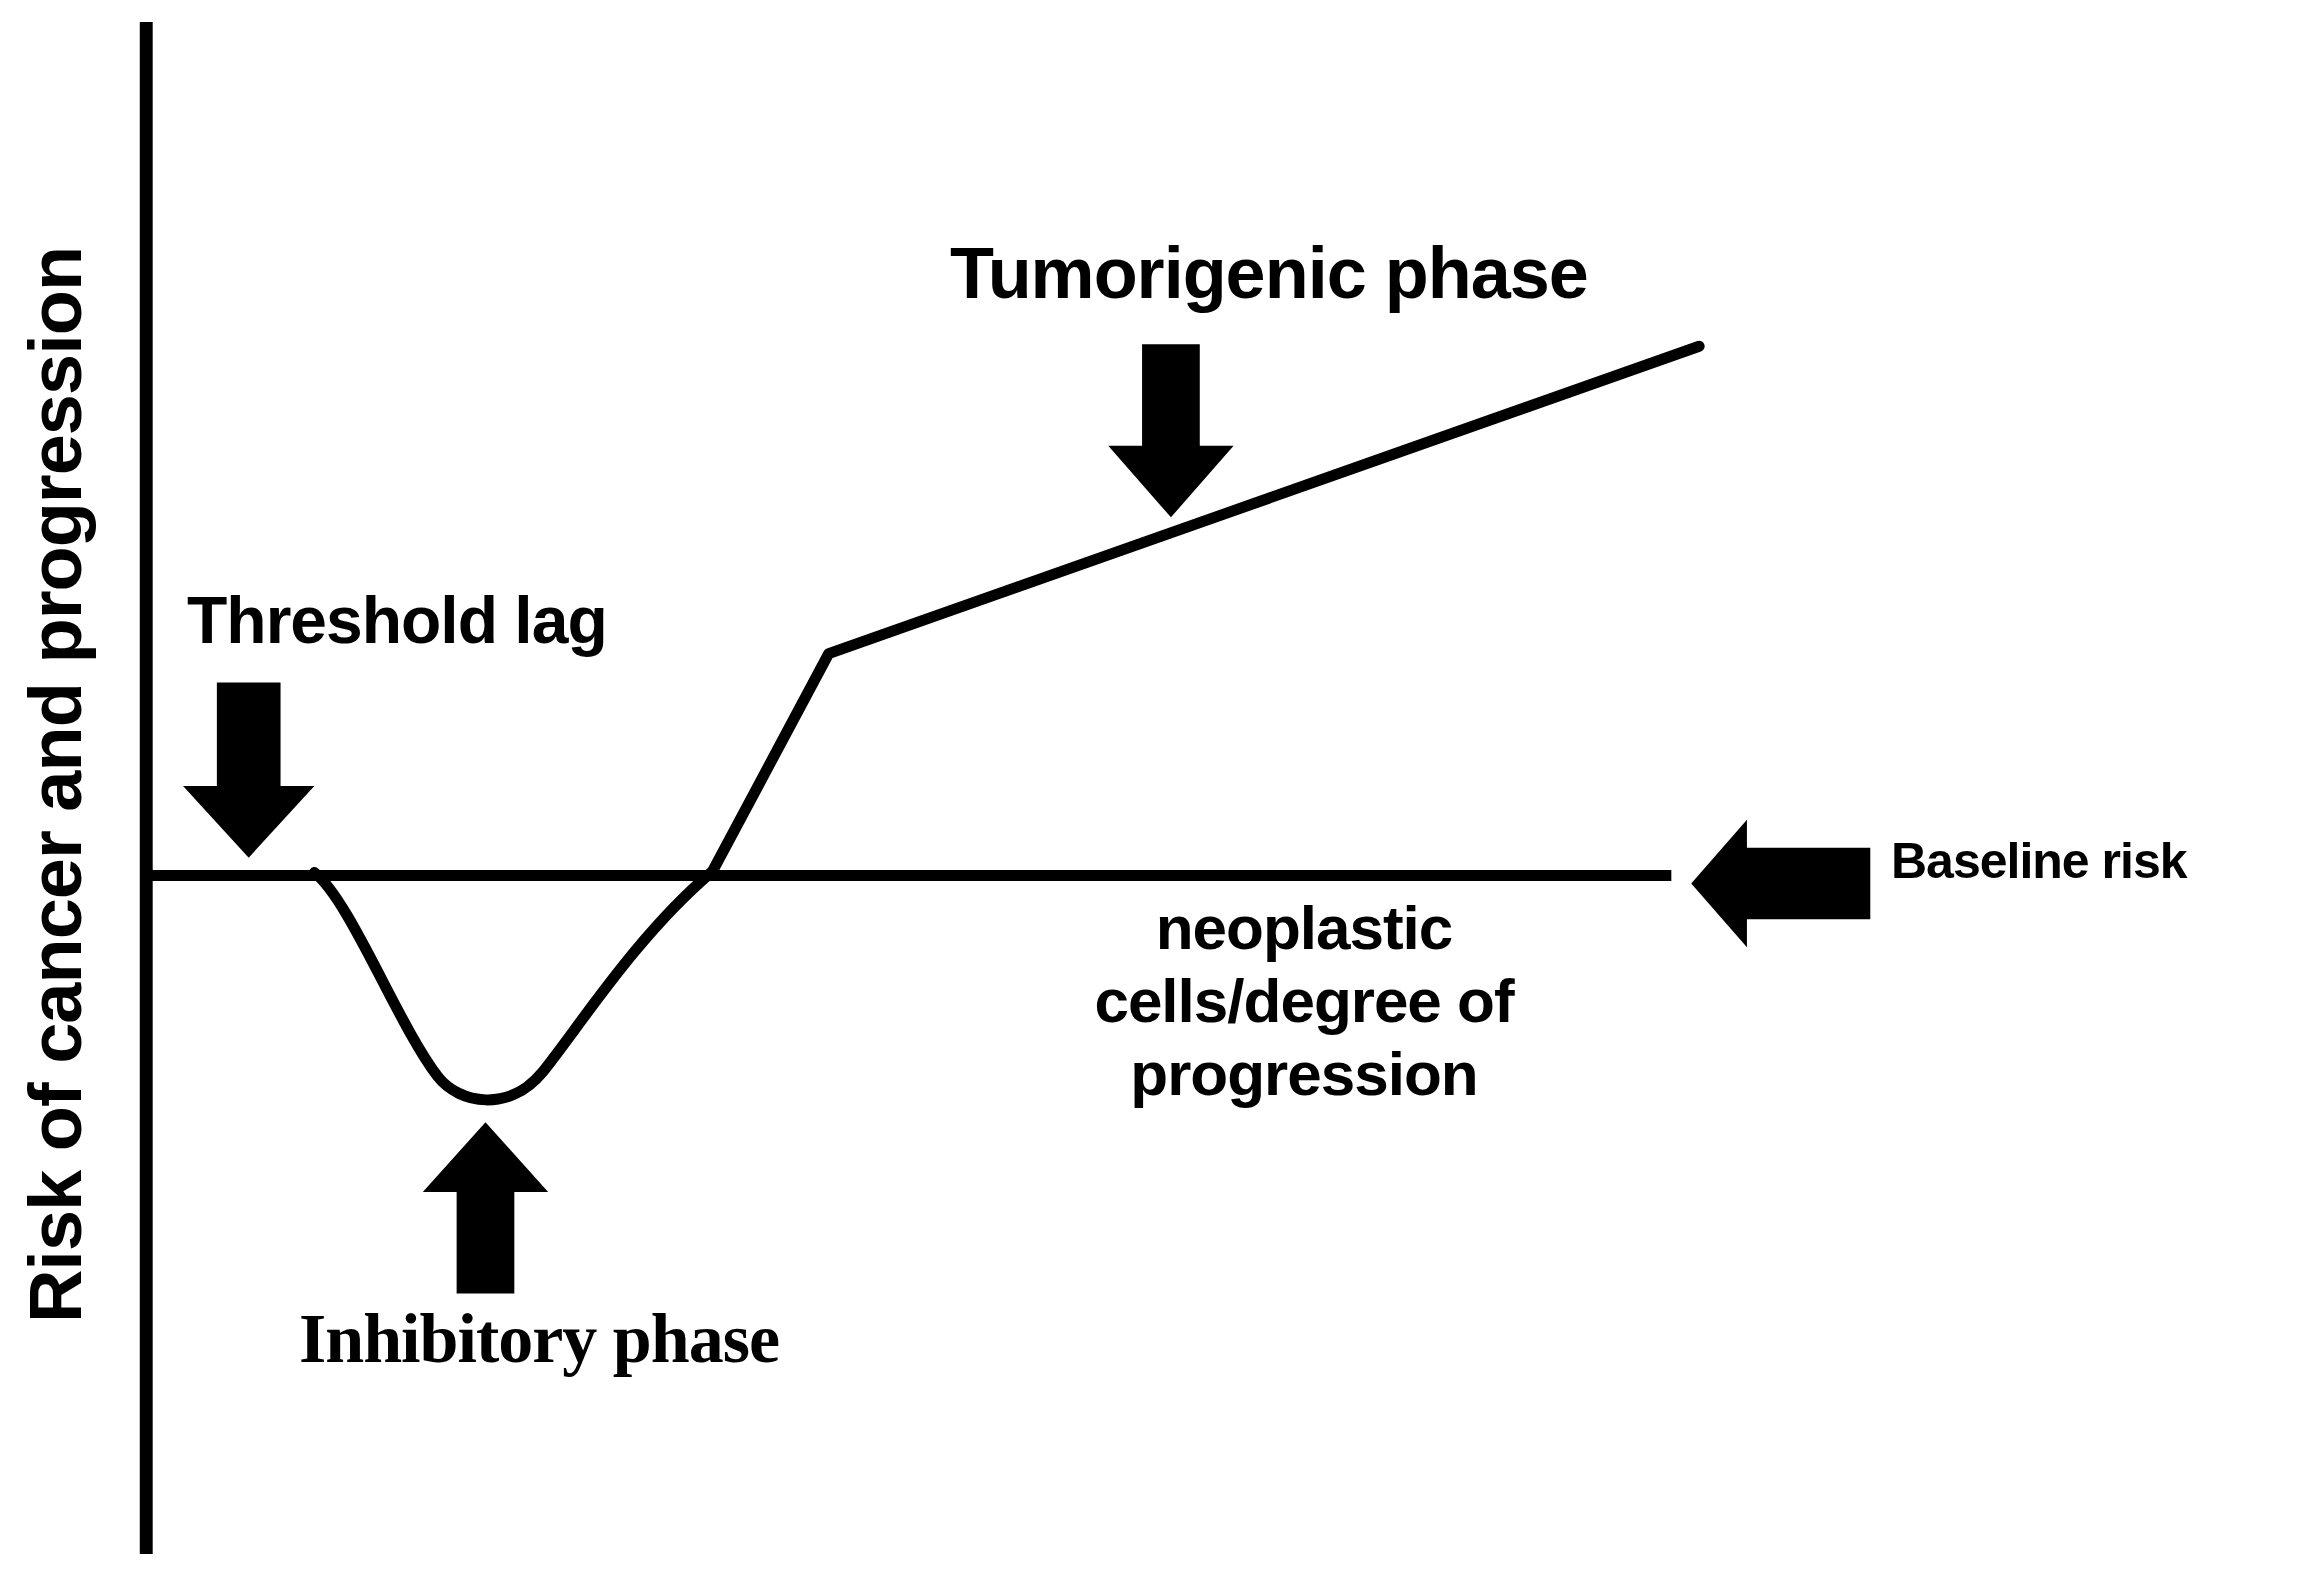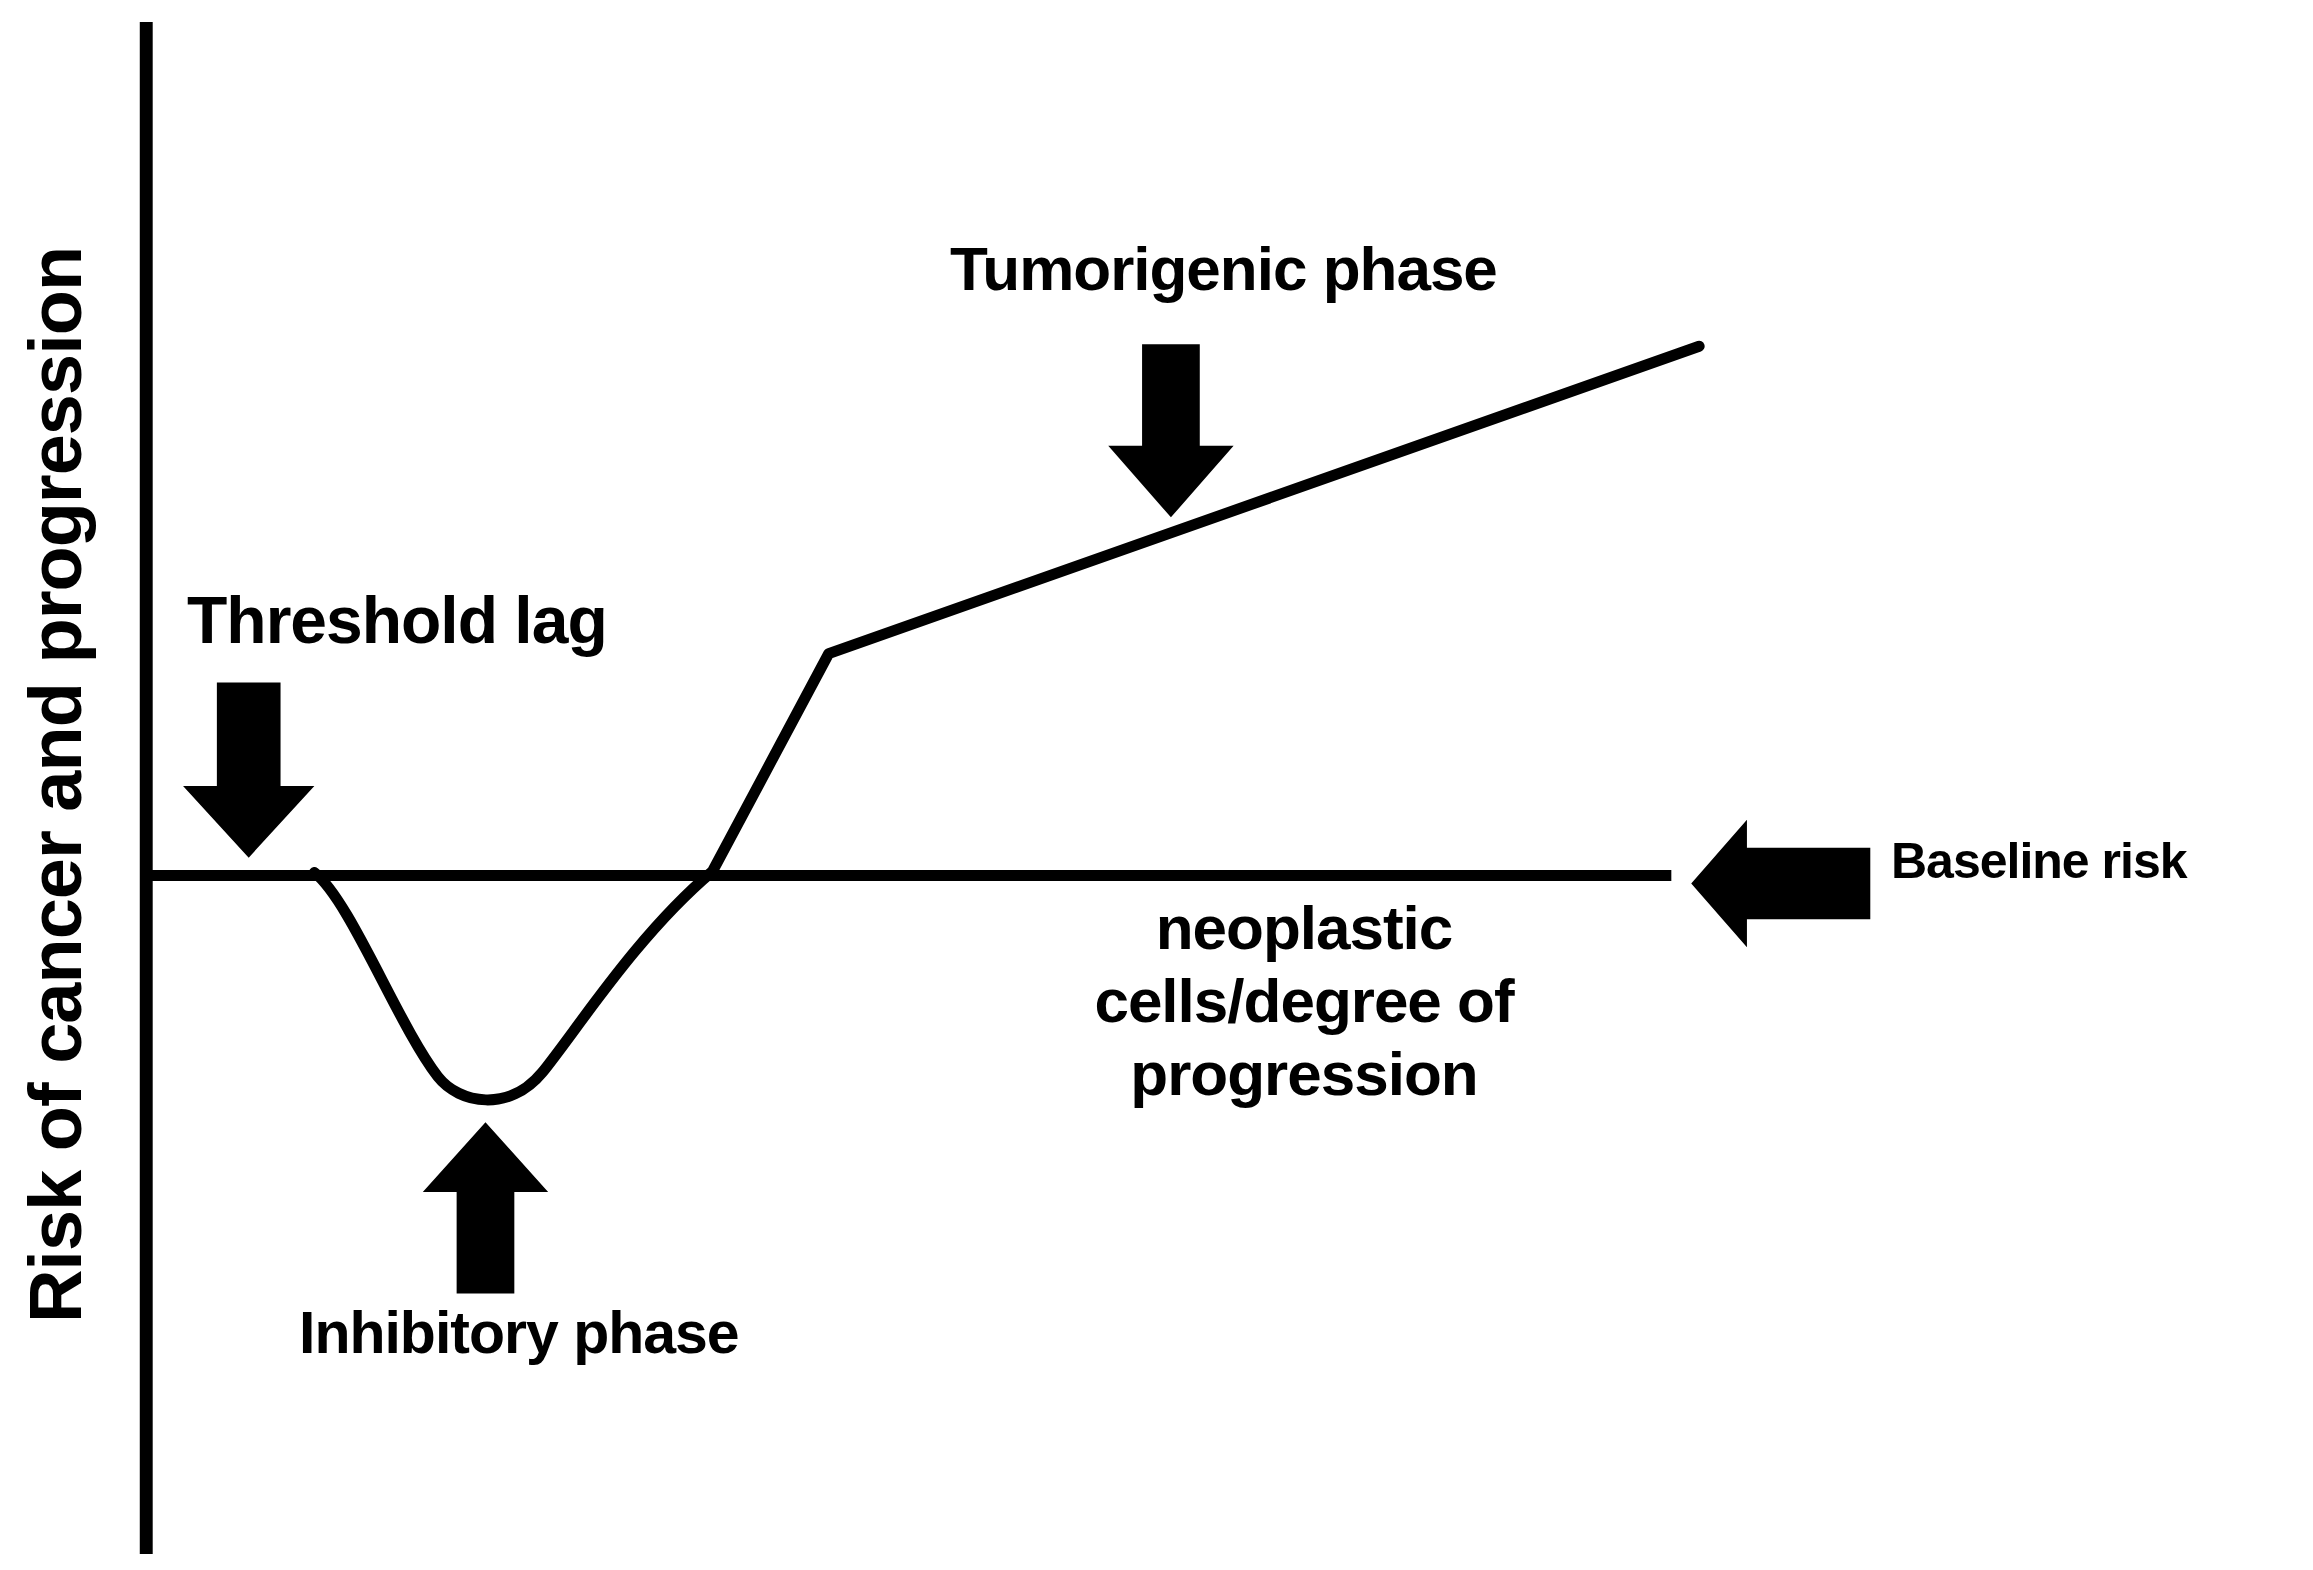--- a/index.html
+++ b/index.html
@@ -63,29 +63,30 @@
     left: 187px;
     top: 575px;
     font-size: 66px;
     letter-spacing: -1px;
     margin-top: 12px;
   }
 
   #label-tumorigenic-phase {
     left: 950px;
     top: 237px;
-    font-size: 62px;
+    font-size: 72px;
     letter-spacing: -1px;
   }
 
   #label-inhibitory-phase {
     left: 299px;
     top: 1303px;
-    font-size: 59px;
+    font-size: 70px;
     letter-spacing: -1px;
+    font-family: Liberation Serif, serif;
   }
 
   #label-baseline-risk {
     left: 1891px;
     top: 836px;
     font-size: 50px;
     letter-spacing: -1px;
   }
 
   #label-xaxis-description {

